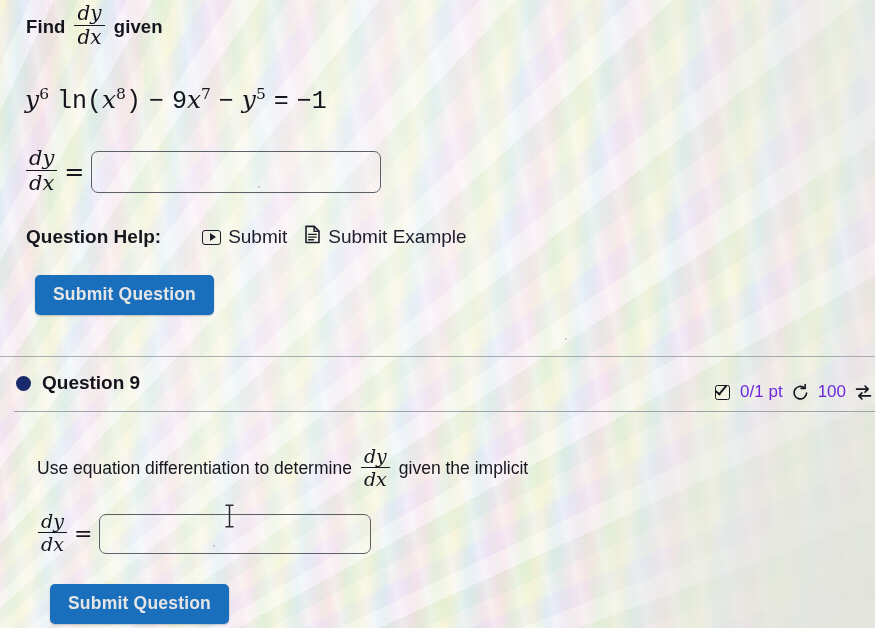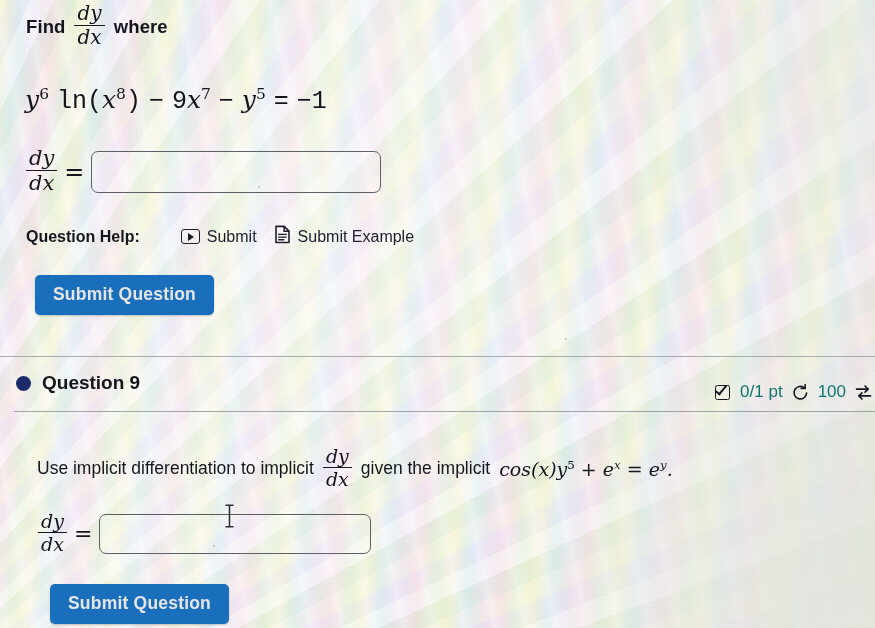--- a/index.html
+++ b/index.html
@@ -192,21 +192,21 @@
     background: rgba(255,255,255,0.10);
     position: relative;
   }
 
   
   #qhelp {
     left: 26px; top: 225px;
     display: flex;
     align-items: center;
     gap: 17px;
-    font-size: 16px;
+    font-size: 19px;
     font-weight: 700;
     color: #16161e;
   }
   #qhelp .help-link {
     display: flex;
     align-items: center;
     gap: 7px;
     font-weight: 400;
     color: #1d1d2c;
   }
@@ -272,21 +272,21 @@
     display: block;
   }
 
   
   #q9status {
     right: 2px; top: 382px;
     display: flex;
     align-items: center;
     gap: 8px;
     font-size: 17px;
-    color: #0f766e;
+    color: #6d28d9;
     font-weight: 400;
   }
   #q9status .pts { font-size: 17px; }
 
   .icon-check {
     position: relative;
     width: 17px; height: 17px;
     display: inline-block;
   }
   .icon-check .sq {
@@ -374,21 +374,21 @@
 <div class="speck" style="left:258px; top:186px;"></div>
 
 <div id="content">
 
   <div class="blk" id="prompt1">
     <span>Find</span>
     <span class="math frac">
       <span class="num">dy</span>
       <span class="den">dx</span>
     </span>
-    <span>where</span>
+    <span>given</span>
   </div>
 
   <div class="blk math" id="equation1">
     <span>y</span><sup class="exn">6</sup>
     <span class="up">ln</span><span class="up">(</span><span>x</span><sup class="exn">8</sup><span class="up">)</span>
     <span class="up">−</span>
     <span class="up">9</span><span>x</span><sup class="exn">7</sup>
     <span class="up">−</span>
     <span>y</span><sup class="exn">5</sup>
     <span class="up">=</span>
@@ -451,33 +451,26 @@
       <svg class="icon-swap" viewBox="0 0 20 20" aria-hidden="true">
         <path d="M2.6 6.4h12.1M11.6 3.2l3.3 3.2-3.3 3.2" fill="none" stroke="#16161e" stroke-width="1.7" stroke-linecap="round" stroke-linejoin="round"></path>
         <path d="M17.4 13.6H5.3M8.4 10.4l-3.3 3.2 3.3 3.2" fill="none" stroke="#16161e" stroke-width="1.7" stroke-linecap="round" stroke-linejoin="round"></path>
       </svg>
     </span>
   </div>
 
   <div class="blk divider" id="div-q9"></div>
 
   <div class="blk" id="q9body">
-    <span>Use implicit differentiation to implicit</span>
+    <span>Use equation differentiation to determine</span>
     <span class="math frac">
       <span class="num">dy</span>
       <span class="den">dx</span>
     </span>
     <span>given the implicit</span>
-    <span class="eqn">
-      <span class="up">cos</span><span class="up">(</span><span>x</span><span class="up">)</span><span>y</span><sup class="exn">5</sup>
-      <span class="up">+</span>
-      <span>e</span><sup class="ex">x</sup>
-      <span class="up">=</span>
-      <span>e</span><sup class="ex">y</sup><span class="up">.</span>
-    </span>
   </div>
 
   <div class="blk" id="answer2">
     <span class="math frac">
       <span class="num">dy</span>
       <span class="den">dx</span>
     </span>
     <span class="math up eq">=</span>
     <div class="ansbox" title=""></div>
   </div>

